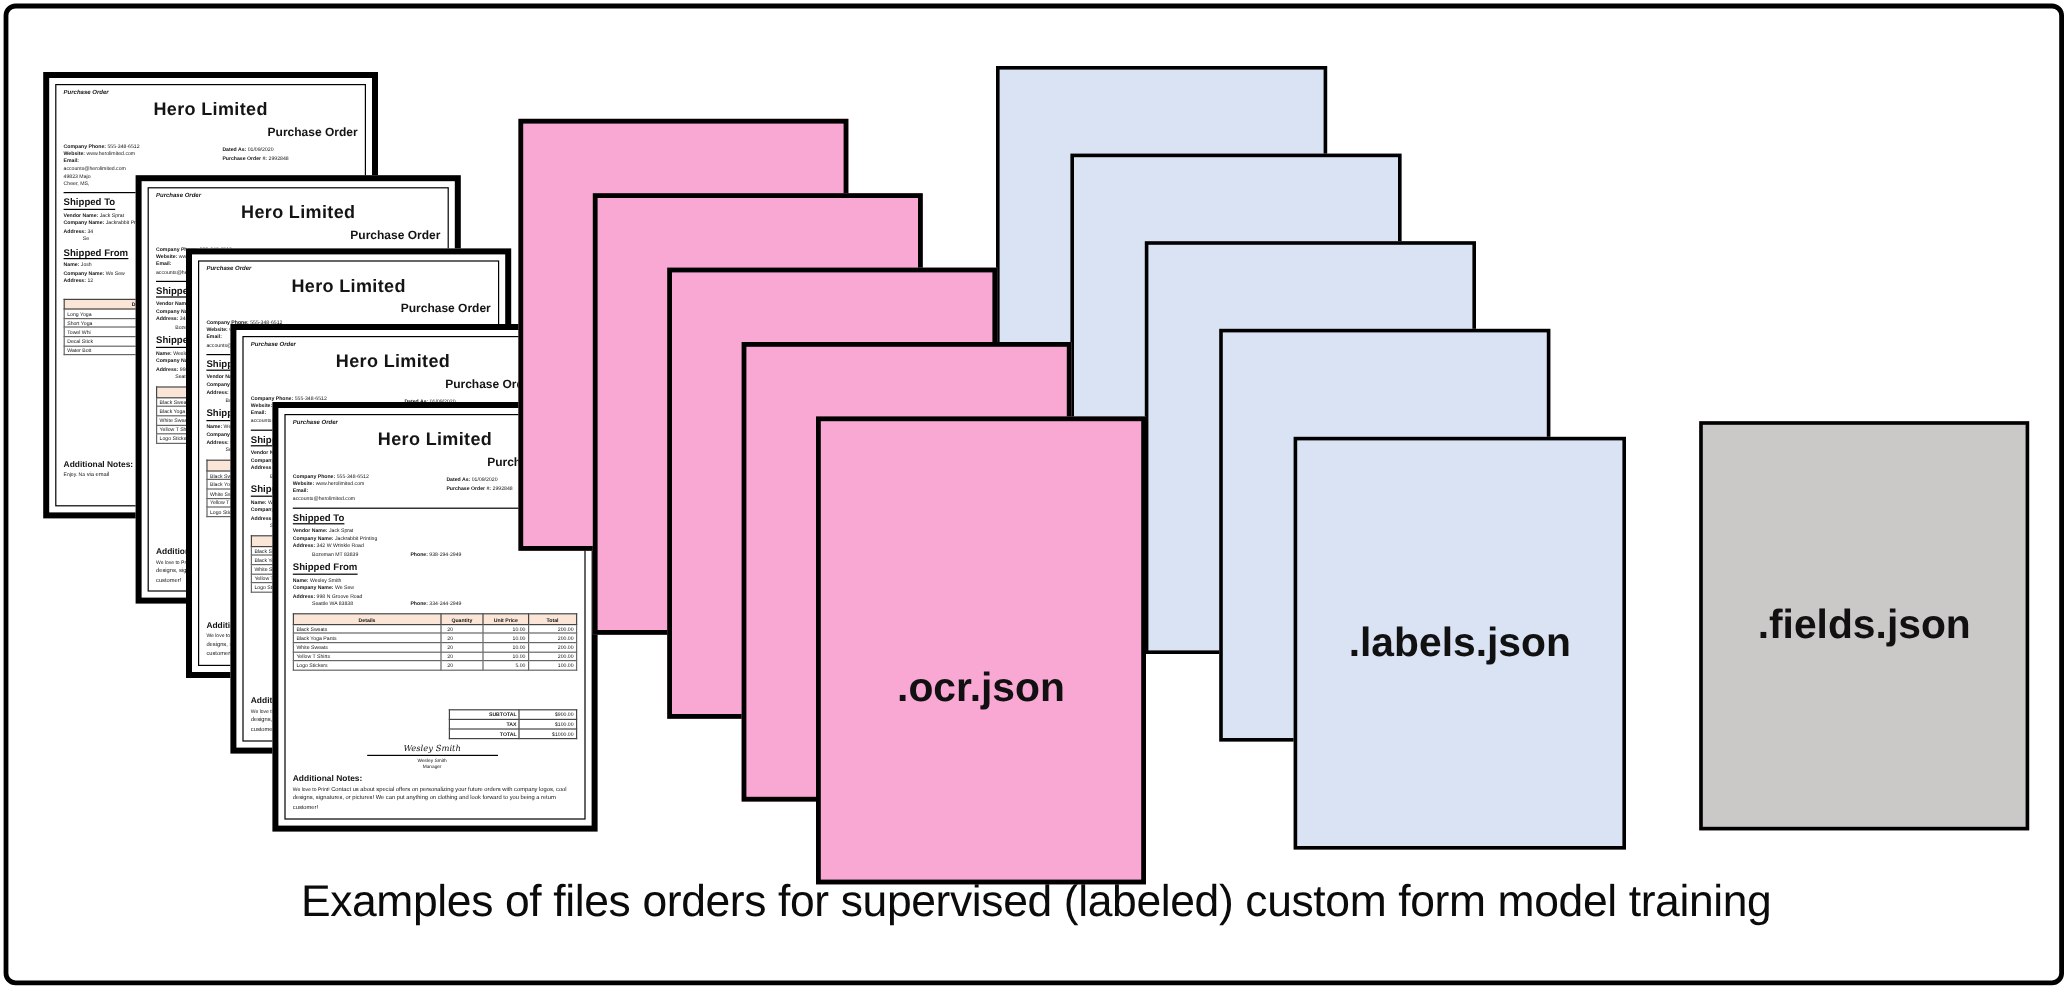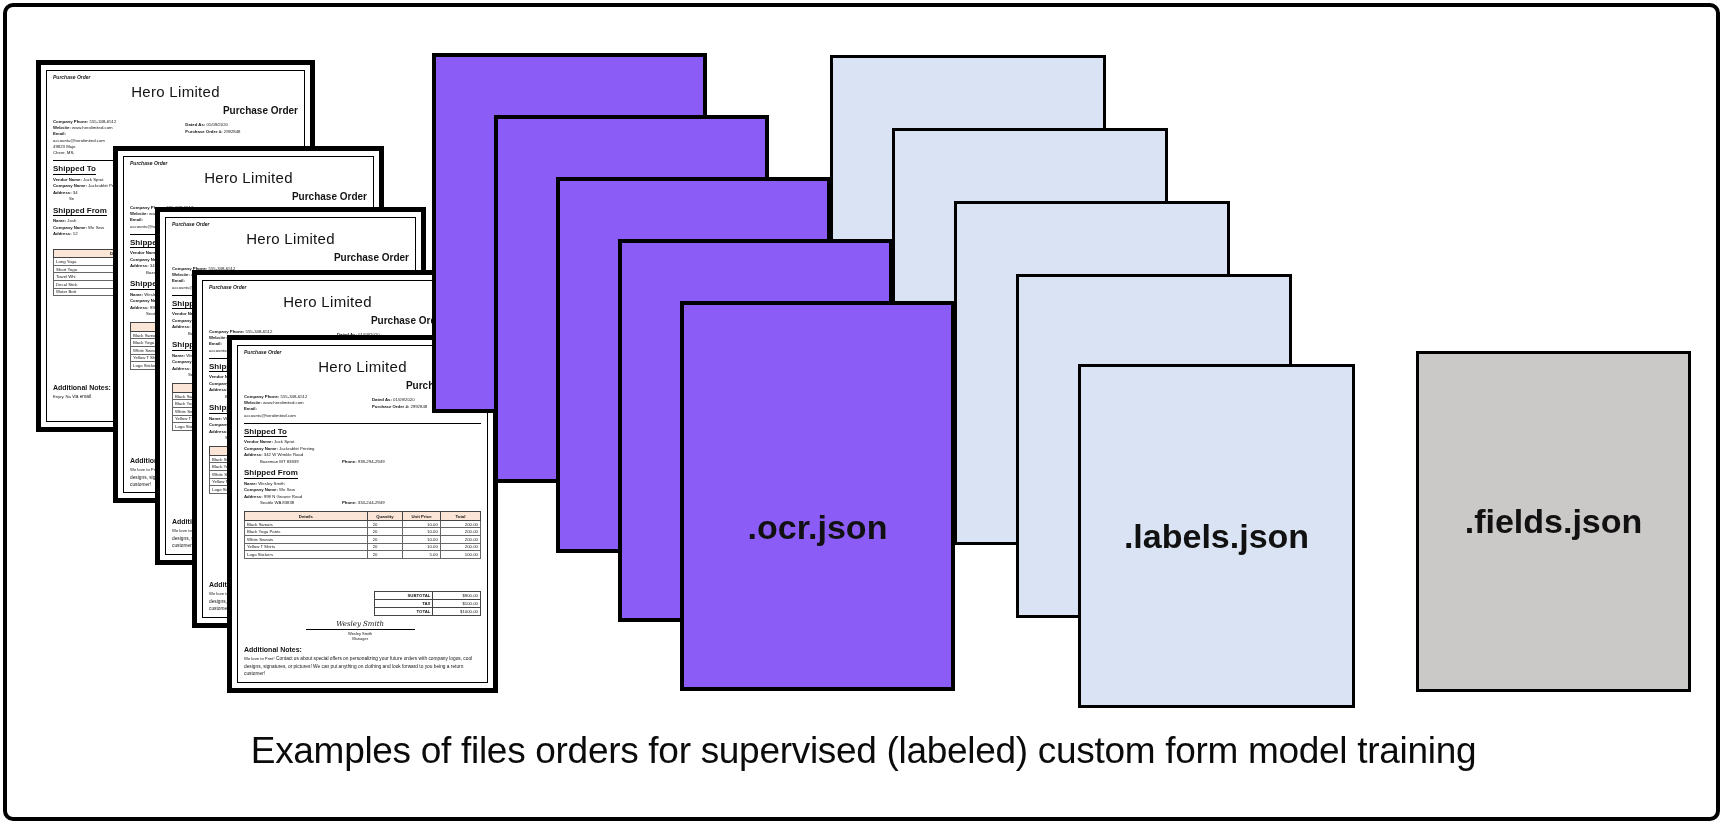--- a/index.html
+++ b/index.html
@@ -6,32 +6,32 @@
   #canvas{position:relative;width:1727px;height:828px;background:#fff;overflow:hidden;
           font-family:"Liberation Sans",sans-serif;}
   .outer-frame{position:absolute;left:3px;top:3px;width:1717px;height:818px;
                border:4px solid #000;border-radius:10px;box-sizing:border-box;}
   .caption{position:absolute;left:0;right:0;top:730px;text-align:center;
            font-size:37px;color:#0b0b0b;letter-spacing:-0.3px;}
 
   
   .plain-doc{position:absolute;box-sizing:border-box;display:flex;
              align-items:center;justify-content:center;}
-  .plain-doc--white{background:#8b5cf6;border:4px solid #000;}
+  .plain-doc--white{background:#f9a8d4;border:4px solid #000;margin-top:46px;}
   .plain-doc--blue{background:var(--labels-bg,#dae3f3);border:3px solid #000;}
   .plain-doc--gray{background:var(--fields-bg,#cbc8c8);border:3px solid #000;}
   .doc-label{font-weight:bold;font-size:34px;color:#111;}
   .doc-label--low{margin-top:62px;}
 
   
   .po-doc{position:absolute;background:#fff;border:5px solid #000;box-sizing:border-box;}
   .po-page{position:absolute;left:5px;top:5px;right:5px;bottom:5px;border:1px solid #000;
            padding:3px 6px;overflow:hidden;color:#141414;}
   .po-formtype{font-size:5px;font-style:italic;font-weight:bold;}
-  .po-company{font-size:15px;font-weight:normal;text-align:center;margin-top:3px;letter-spacing:.3px;}
+  .po-company{font-size:15px;font-weight:bold;text-align:center;margin-top:3px;letter-spacing:.3px;}
   .po-ordertitle{font-size:10px;font-weight:bold;text-align:right;margin-top:5px;}
   .po-headrow{display:flex;margin-top:3px;}
   .po-contact{flex:1;font-size:4.3px;line-height:1.45;}
   .po-meta{width:46%;font-size:4.3px;line-height:1.6;padding-top:3px;}
   .po-rule{border-top:1.6px solid #000;margin:4px 0 3px;}
   .po-sec{font-size:8px;font-weight:bold;margin:3px 0 2px;}
   .po-sec span{display:inline-block;border-bottom:1.2px solid #000;padding-bottom:.5px;}
   .po-line{font-size:4.3px;line-height:1.5;}
   .po-cityline{display:flex;}
   .po-city{margin-left:16px;min-width:72px;}

